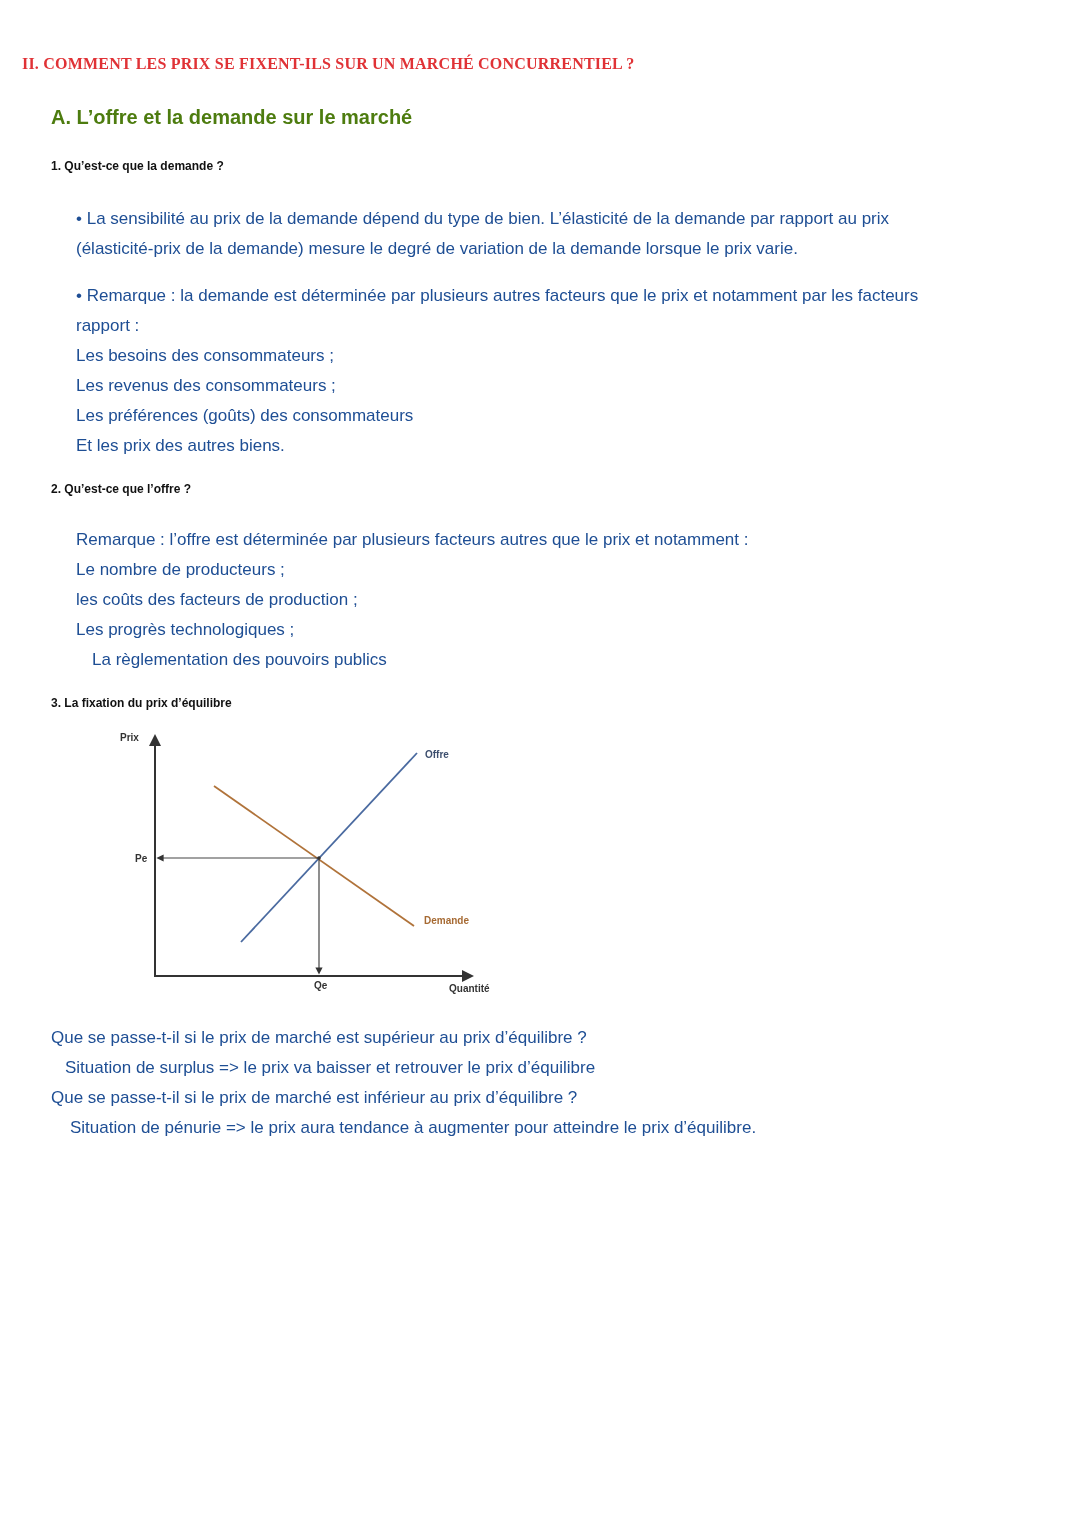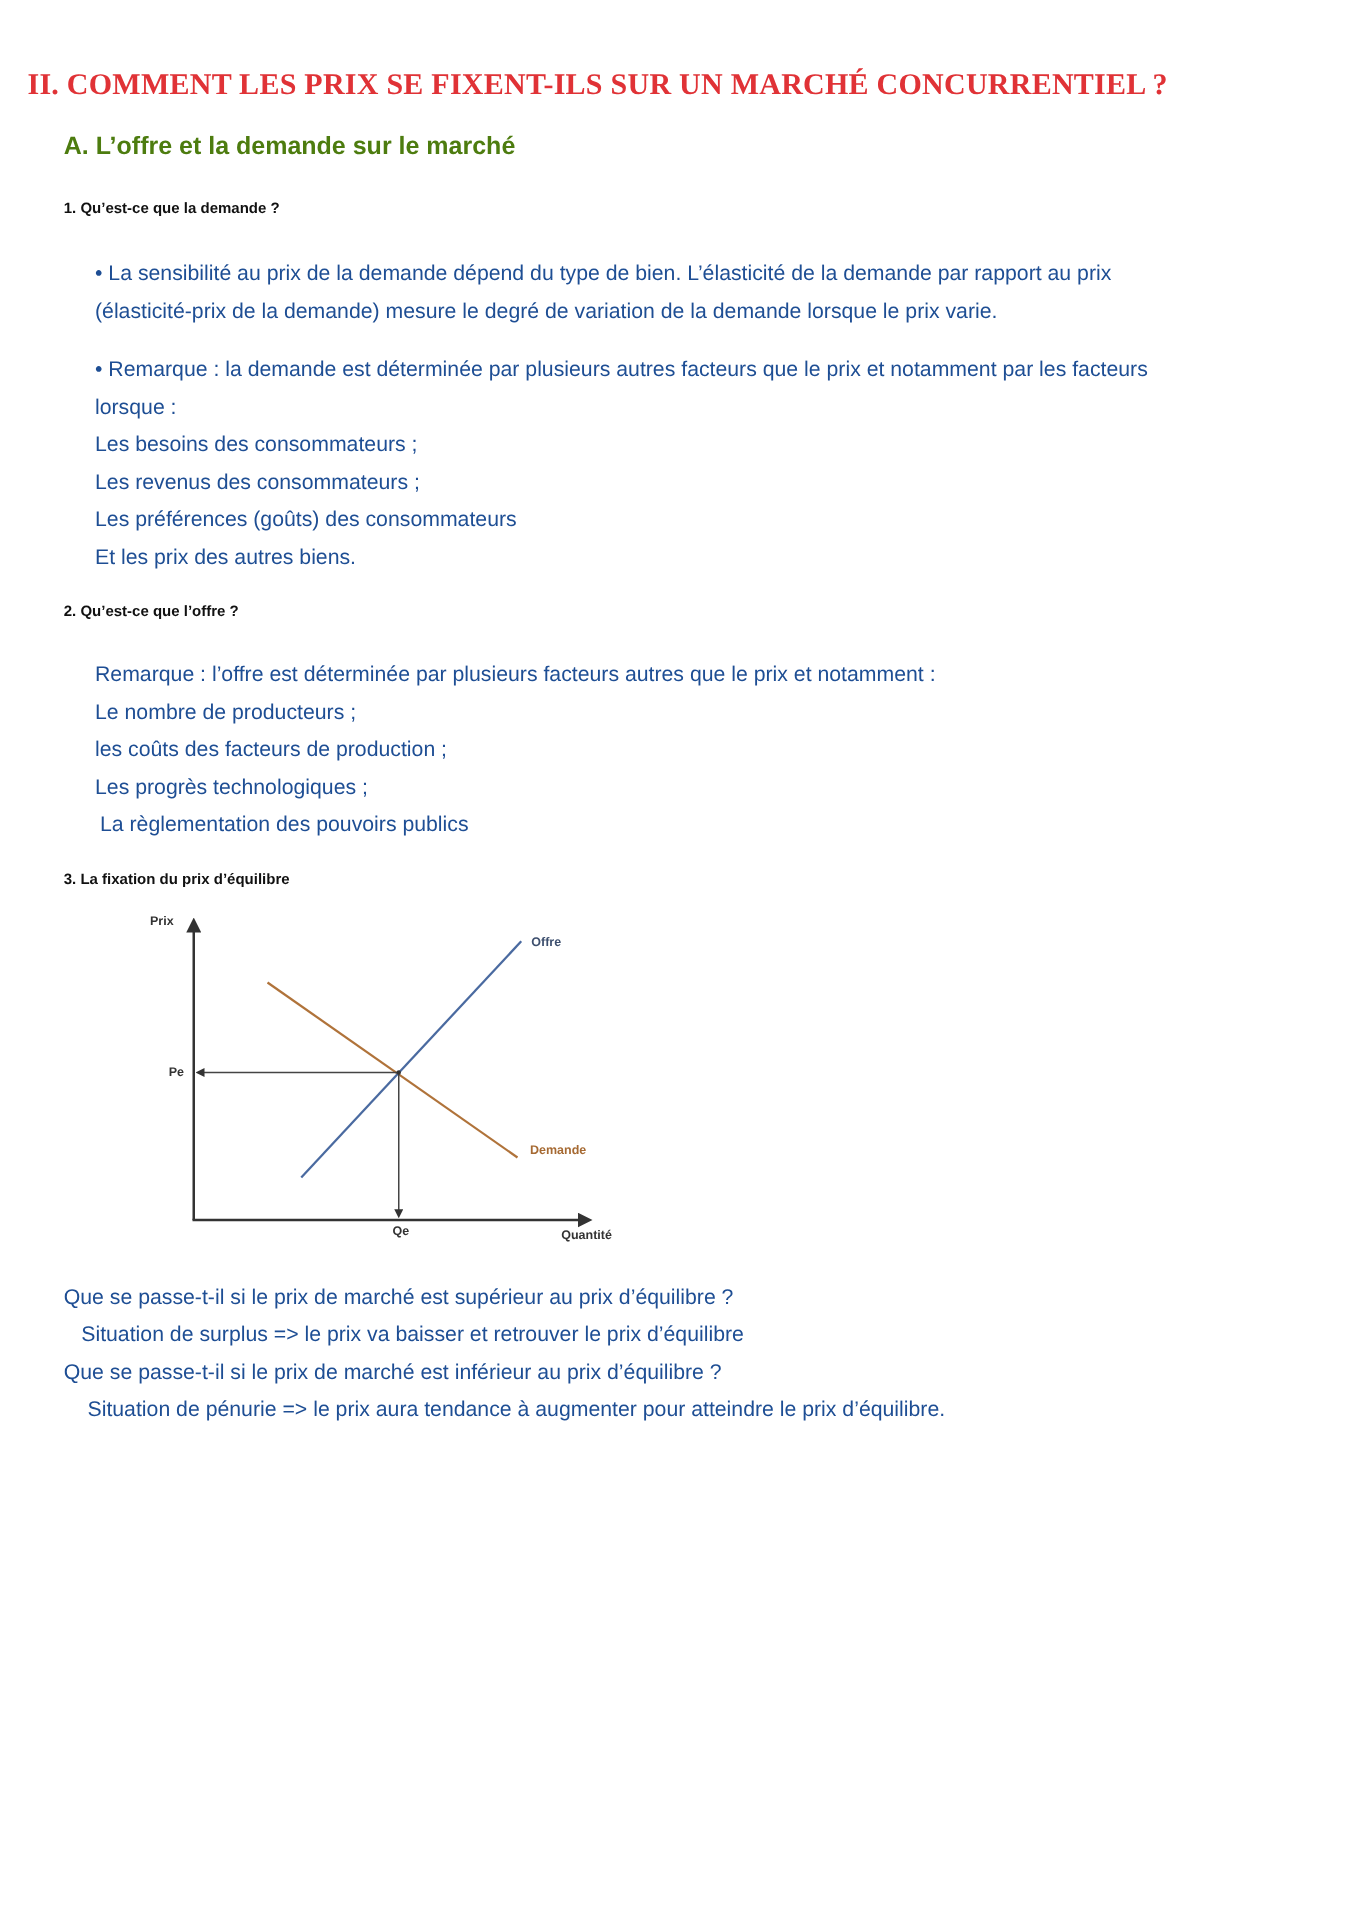--- a/index.html
+++ b/index.html
@@ -12,21 +12,21 @@
       height: 1528px;
       position: relative;
       overflow: hidden;
       font-family: "Liberation Sans", "DejaVu Sans", sans-serif;
     }
     .abs { position: absolute; white-space: nowrap; }
     .title {
       left: 22px; top: 55px;
       font-family: "Liberation Serif", "DejaVu Serif", serif;
       font-weight: bold;
-      font-size: 24px;
+      font-size: 16px;
       color: #e03236;
       letter-spacing: 0.2px;
     }
     .section-a {
       left: 51px; top: 106px;
       font-weight: bold;
       font-size: 20px;
       color: #4d7c0f;
     }
     .subheading {
@@ -56,34 +56,34 @@
 <div class="abs title">II. COMMENT LES PRIX SE FIXENT-ILS SUR UN MARCHÉ CONCURRENTIEL ?</div>
 
 <div class="abs section-a">A. L’offre et la demande sur le marché</div>
 
 <div class="abs subheading" style="left:51px; top:159px;">1. Qu’est-ce que la demande ?</div>
 
 <div class="abs body-text" style="left:76px; top:204px;">• La sensibilité au prix de la demande dépend du type de bien. L’élasticité de la demande par rapport au prix</div>
 <div class="abs body-text" style="left:76px; top:234px;">(élasticité-prix de la demande) mesure le degré de variation de la demande lorsque le prix varie.</div>
 
 <div class="abs body-text" style="left:76px; top:281px;text-align:center;">• Remarque : la demande est déterminée par plusieurs autres facteurs que le prix et notamment par les facteurs</div>
-<div class="abs body-text" style="left:76px; top:311px;">lorsque :</div>
+<div class="abs body-text" style="left:76px; top:311px;">rapport :</div>
 
 <div class="abs body-text" style="left:76px; top:341px;">Les besoins des consommateurs ;</div>
 <div class="abs body-text" style="left:76px; top:371px;">Les revenus des consommateurs ;</div>
 <div class="abs body-text" style="left:76px; top:401px;">Les préférences (goûts) des consommateurs</div>
 <div class="abs body-text" style="left:76px; top:431px;">Et les prix des autres biens.</div>
 
 <div class="abs subheading" style="left:51px; top:482px;">2. Qu’est-ce que l’offre ?</div>
 
 <div class="abs body-text" style="left:76px; top:525px;">Remarque : l’offre est déterminée par plusieurs facteurs autres que le prix et notamment :</div>
 <div class="abs body-text" style="left:76px; top:555px;">Le nombre de producteurs ;</div>
 <div class="abs body-text" style="left:76px; top:585px;">les coûts des facteurs de production ;</div>
 <div class="abs body-text" style="left:76px; top:615px;">Les progrès technologiques ;</div>
-<div class="abs body-text" style="left:80px; top:645px;text-align:right;">La règlementation des pouvoirs publics</div>
+<div class="abs body-text" style="left:92px; top:645px;text-align:right;">La règlementation des pouvoirs publics</div>
 
 <div class="abs subheading" style="left:51px; top:696px;">3. La fixation du prix d’équilibre</div>
 
 <div class="abs chart">
   <svg width="420" height="280" viewBox="0 0 420 280" xmlns="http://www.w3.org/2000/svg">
     <defs>
       <marker id="arrowhead" markerWidth="6" markerHeight="6" refX="3" refY="3" orient="auto">
         <path d="M0,0 L6,3 L0,6 Z" fill="#333333"></path>
       </marker>
     </defs>

